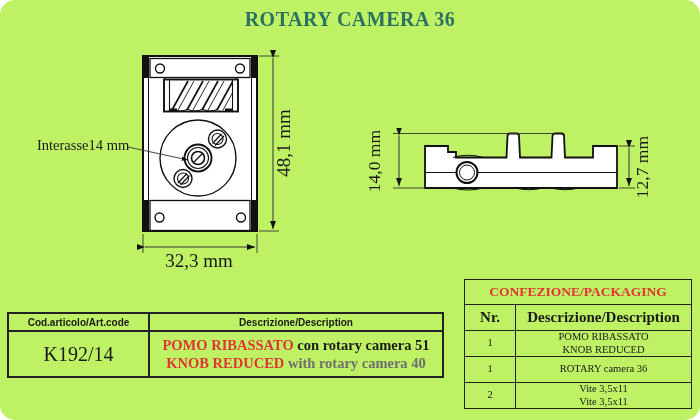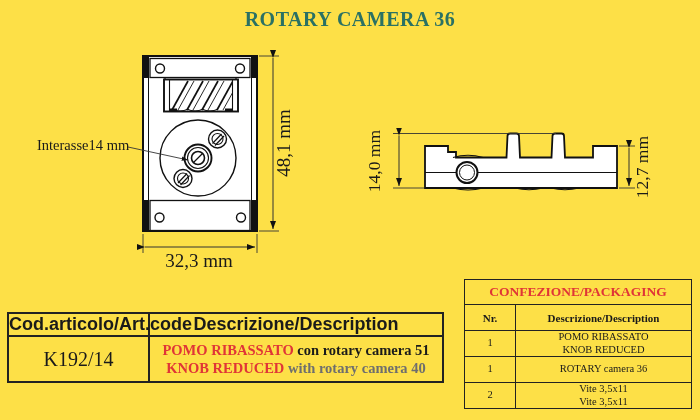--- a/index.html
+++ b/index.html
@@ -1,38 +1,38 @@
 <!DOCTYPE html>
 <html><head>
 <meta charset="utf-8">
 <style>
   html,body{margin:0;padding:0;background:#fff;}
-  .page{position:relative;width:700px;height:420px;background:#fde047;overflow:hidden;
-        font-family:"Liberation Serif", serif;color:#1a1a1a;}
+  .page{position:relative;width:700px;height:420px;background:#bef264;overflow:hidden;
+        font-family:"Liberation Serif", serif;color:#1a1a1a;border-radius:15px;}
   .page-title{position:absolute;top:8px;left:0;width:700px;text-align:center;
         font-size:20px;font-weight:bold;letter-spacing:.5px;}
   .drawing-svg{position:absolute;left:0;top:0;}
 
   
   .article-table{position:absolute;left:7px;top:312px;width:437px;border-collapse:collapse;
         table-layout:fixed;}
   .article-table td{border:2px solid #222;text-align:center;vertical-align:middle;padding:0;}
   .article-table .hdr{font-family:"Liberation Sans", sans-serif;font-weight:bold;
-        font-size:18px;height:16px;}
+        font-size:10px;height:16px;}
   .article-table .code-cell{font-size:20px;font-weight:normal;height:44px;}
   .article-table .desc-cell{font-size:14.5px;font-weight:bold;line-height:1.25;}
   .red{color:#e03537;}
   .gray{color:#6e6e6e;}
 
   
   .pack-table{position:absolute;left:464px;top:279px;width:228px;border-collapse:collapse;
         table-layout:fixed;}
   .pack-table td{border:1.5px solid #222;text-align:center;vertical-align:middle;padding:0;}
   .pack-title{color:#e03537;font-weight:bold;font-size:13.5px;height:24px;margin-top:16px;}
-  .pack-hdr{font-weight:bold;font-size:11px;height:25px;}
+  .pack-hdr{font-weight:bold;font-size:15px;height:25px;}
   .pack-cell{font-size:10.5px;line-height:1.2;height:25px;}
 </style>
 </head>
 <body>
 
 <div class="page">
 
   <div class="page-title" style="color:#2a7164;">ROTARY CAMERA 36</div>
 
   <svg class="drawing-svg" width="700" height="420" viewBox="0 0 700 420">

